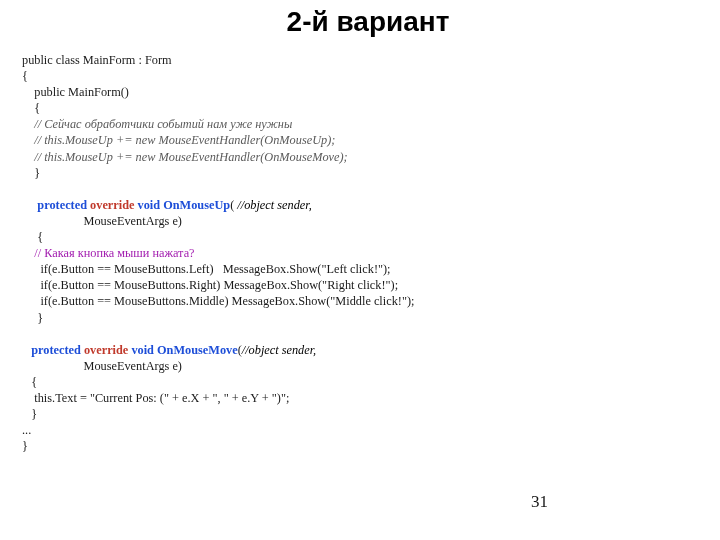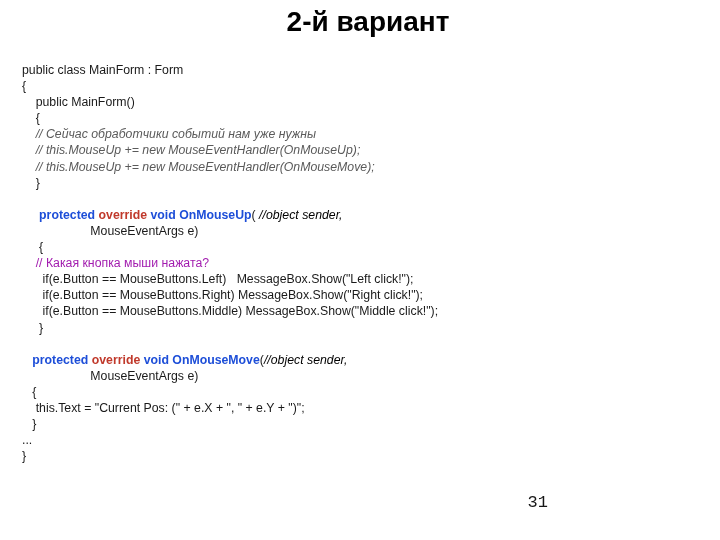--- a/index.html
+++ b/index.html
@@ -28,23 +28,23 @@
     font-weight: bold;
     color: #000000;
     letter-spacing: 0px;
     white-space: nowrap;
   }
 
   
   #code-block {
     position: absolute;
     left: 22px;
-    top: 62px;
+    top: 52px;
     width: 680px;
-    font-family: Liberation Sans, sans-serif;
+    font-family: Liberation Serif, serif;
     font-size: 12.3px;
     line-height: 16.1px;
     color: #1a1a1a;
     white-space: pre;
   }
   .code-line {
     white-space: pre;
     min-height: 16.1px;
   }
   .code-line.blank {
@@ -57,21 +57,21 @@
   .tok-comment-plain { color: #a21caf; font-style: normal; }
   .tok-bold    { color: #1d4ed8; font-weight: bold; }
   .tok-keyword { color: #c0392b; font-weight: bold; text-align: center; }
   .tok-sig     { color: #000000; font-style: italic; }
 
   
   #page-number {
     position: absolute;
     right: 172px;
     bottom: 28px;
-    font-family: Liberation Mono, monospace;
+    font-family: Liberation Serif, serif;
     font-size: 17px;
     color: #161616;
   }
 </style>
 </head>
 <body style="background: rgb(255, 255, 255);">
 
 <div id="slide-title">2-й вариант</div>
 
 <div id="code-block"><div class="code-line"><span class="tok-plain">public class MainForm : Form</span></div><div class="code-line"><span class="tok-plain">{</span></div><div class="code-line"><span class="tok-plain">    public MainForm()</span></div><div class="code-line"><span class="tok-plain">    {</span></div><div class="code-line"><span class="tok-comment">    // Сейчас обработчики событий нам уже нужны</span></div><div class="code-line"><span class="tok-comment">    // this.MouseUp += new MouseEventHandler(OnMouseUp);</span></div><div class="code-line"><span class="tok-comment">    // this.MouseUp += new MouseEventHandler(OnMouseMove);</span></div><div class="code-line"><span class="tok-plain">    }</span></div><div class="code-line blank"><span class="tok-plain">&nbsp;</span></div><div class="code-line"><span class="tok-bold">     protected </span><span class="tok-keyword">override</span><span class="tok-bold"> void OnMouseUp</span><span class="tok-plain">( </span><span class="tok-sig">//object sender,</span></div><div class="code-line"><span class="tok-plain">                    MouseEventArgs e)</span></div><div class="code-line"><span class="tok-plain">     {</span></div><div class="code-line"><span class="tok-comment-plain">    // Какая кнопка мыши нажата?</span></div><div class="code-line"><span class="tok-plain">      if(e.Button == MouseButtons.Left)   MessageBox.Show("Left click!");</span></div><div class="code-line"><span class="tok-plain">      if(e.Button == MouseButtons.Right) MessageBox.Show("Right click!");</span></div><div class="code-line"><span class="tok-plain">      if(e.Button == MouseButtons.Middle) MessageBox.Show("Middle click!");</span></div><div class="code-line"><span class="tok-plain">     }</span></div><div class="code-line blank"><span class="tok-plain">&nbsp;</span></div><div class="code-line"><span class="tok-bold">   protected </span><span class="tok-keyword">override</span><span class="tok-bold"> void OnMouseMove</span><span class="tok-plain">(</span><span class="tok-sig">//object sender,</span></div><div class="code-line"><span class="tok-plain">                    MouseEventArgs e)</span></div><div class="code-line"><span class="tok-plain">   {</span></div><div class="code-line"><span class="tok-plain">    this.Text = "Current Pos: (" + e.X + ", " + e.Y + ")";</span></div><div class="code-line"><span class="tok-plain">   }</span></div><div class="code-line"><span class="tok-plain">...</span></div><div class="code-line"><span class="tok-plain">}</span></div></div>

